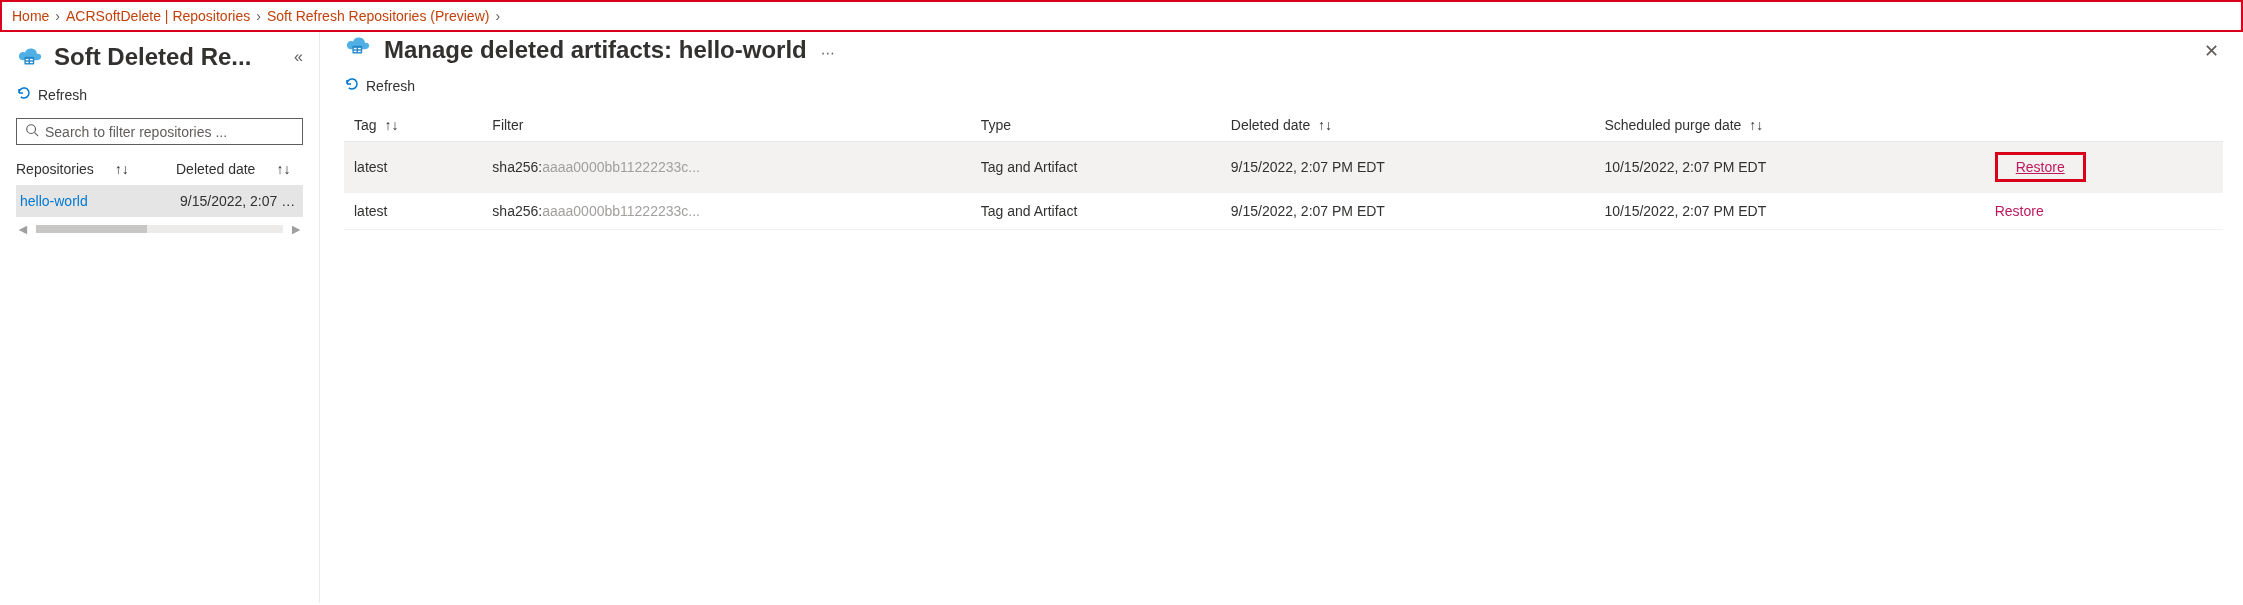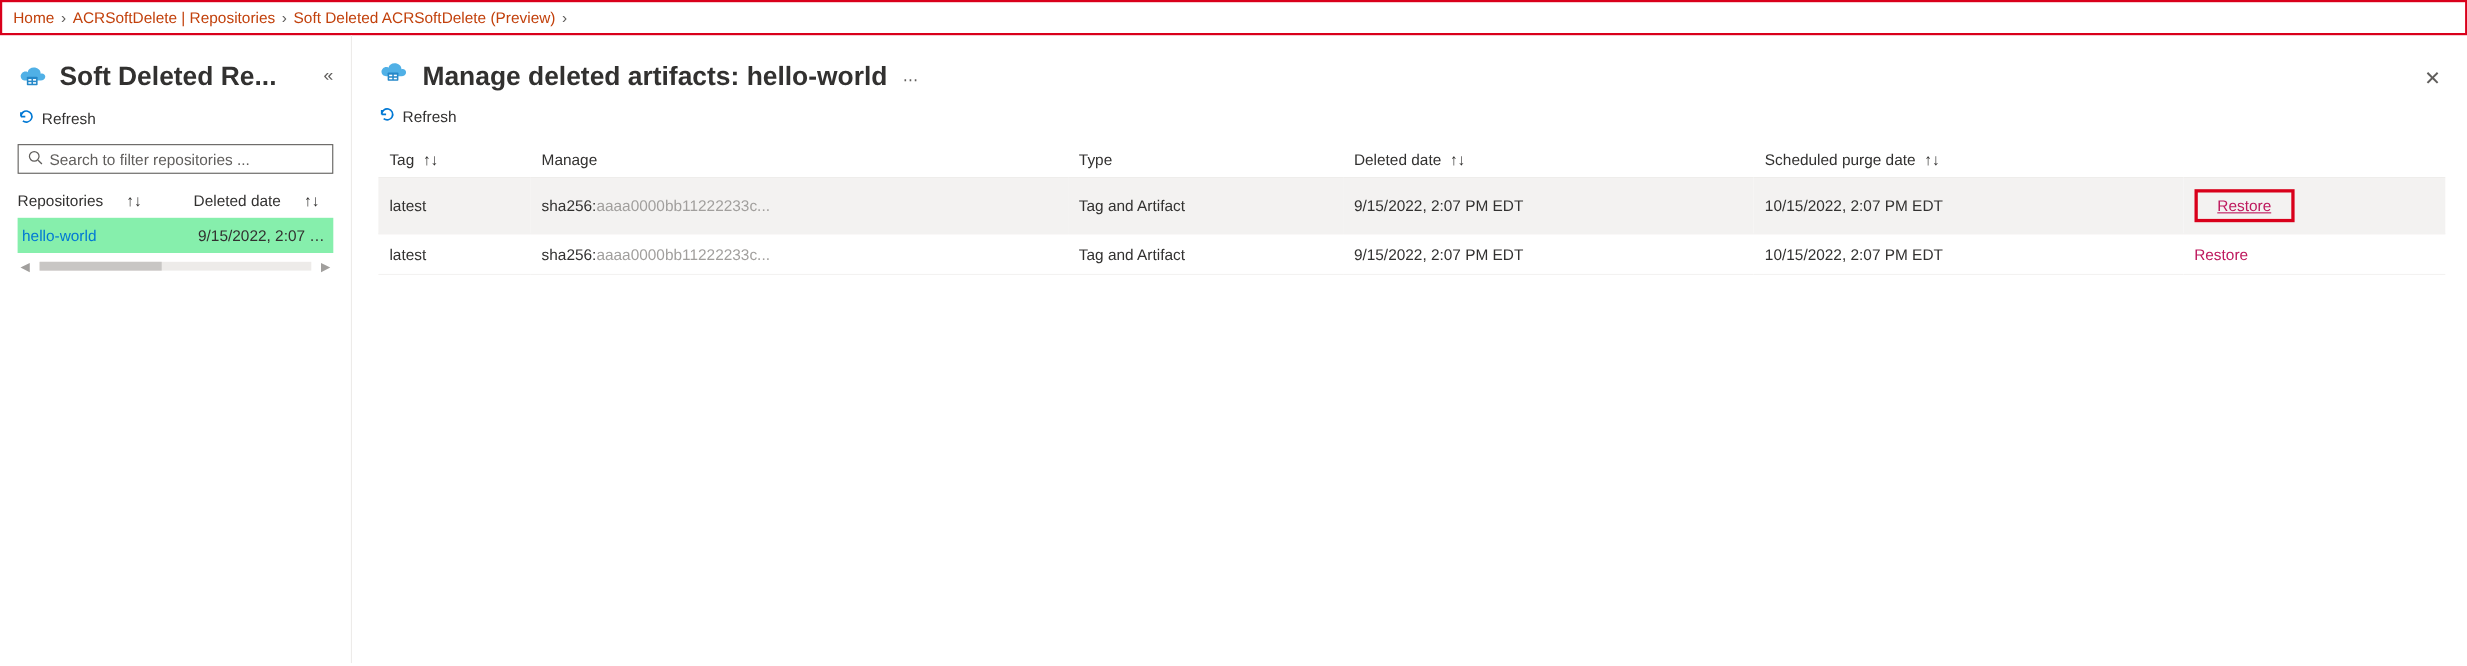--- a/index.html
+++ b/index.html
@@ -12,22 +12,22 @@
       align-items: center;
       gap: 6px;
       border: 2px solid #d9001b;
     }
     .breadcrumb-wrap { display: inline-flex; align-items: center; gap: 6px; }
     .breadcrumb a { color: #c2410c; text-decoration: none; cursor: pointer; }
     .breadcrumb .sep { color: #605e5c; }
 
     
     .layout { display: flex; height: calc(605px - 34px); }
-    .sidebar { width: 320px; border-right: 1px solid #edebe9; padding: 24px 16px 0 16px; display: flex; flex-direction: column; }
-    .main { flex: 1; padding: 24px 20px 0 24px; position: relative; }
+    .sidebar { width: 320px; border-right: 1px solid #edebe9; padding: 11px 16px 0 16px; display: flex; flex-direction: column; }
+    .main { flex: 1; padding: 4px 20px 0 24px; position: relative; }
 
     
     .panel-head { display: flex; align-items: center; gap: 10px; margin-bottom: 14px; }
     .panel-head .title { font-size: 24px; font-weight: 600; white-space: nowrap; overflow: hidden; text-overflow: ellipsis; flex: 1; }
     .svc-icon { width: 28px; height: 20px; flex-shrink: 0; }
     .collapse-chev { color: #605e5c; cursor: pointer; font-size: 16px; }
 
     
     .refresh { display: inline-flex; align-items: center; gap: 6px; color: #323130; cursor: pointer; margin-bottom: 14px; }
     .refresh .ico { color: #0078d4; }
@@ -45,21 +45,21 @@
     .search-box input::placeholder { color: #605e5c; }
     .main .search-box { border: 2px solid #0078d4; }
 
     
     .side-cols { display: flex; gap: 10px; padding: 4px 0 8px 0; font-weight: 400; }
     .side-cols .col { display: flex; align-items: center; gap: 21px; cursor: pointer; }
     .side-cols .col.rep { flex: 0 0 150px; }
     .side-cols .col.date { flex: 1; }
 
     
-    .side-row { display: flex; gap: 10px; padding: 8px 4px; background: #86efac; }
+    .side-row { display: flex; gap: 10px; padding: 8px 4px; background: #e5e5e5; }
     .side-row .rname { color: #0078d4; flex: 0 0 150px; cursor: pointer; }
     .side-row .rdate { flex: 1; white-space: nowrap; overflow: hidden; text-overflow: ellipsis; }
 
     
     .hscroll { margin-top: 4px; display: flex; align-items: center; justify-content: space-between; color: #a19f9d; }
     .hscroll .bar { flex: 1; height: 8px; background: #edebe9; margin: 0 6px; position: relative; }
     .hscroll .thumb { position: absolute; left: 0; top: 0; width: 45%; height: 100%; background: #c8c6c4; }
 
     
     .main-head { display: flex; align-items: flex-start; gap: 12px; margin-bottom: 10px; }
@@ -88,21 +88,21 @@
   </style>
 </head>
 <body>
 
 <div class="breadcrumb">
   <span class="breadcrumb-wrap">
     <a>Home</a>
     <span class="sep">›</span>
     <a>ACRSoftDelete | Repositories</a>
     <span class="sep">›</span>
-    <a>Soft Deleted ACRSoftDelete (Preview)</a>
+    <a>Soft Refresh Repositories (Preview)</a>
     <span class="sep">›</span>
   </span>
 </div>
 
 <div class="layout">
 
   <aside class="sidebar">
     <div class="panel-head">
       <span class="svc-icon">
         <svg class="acr-logo" viewBox="0 0 40 28">
@@ -191,21 +191,21 @@
     </div>
 
 
     <table class="tbl">
       <thead>
         <tr>
           <th class="sortable">
             <span>Tag</span>
             <span class="sort sort-ico">↑↓</span>
           </th>
-          <th>Manage</th>
+          <th>Filter</th>
           <th>Type</th>
           <th class="sortable">
             <span>Deleted date</span>
             <span class="sort sort-ico">↑↓</span>
           </th>
           <th class="sortable">
             <span>Scheduled purge date</span>
             <span class="sort sort-ico">↑↓</span>
           </th>
           <th></th>

